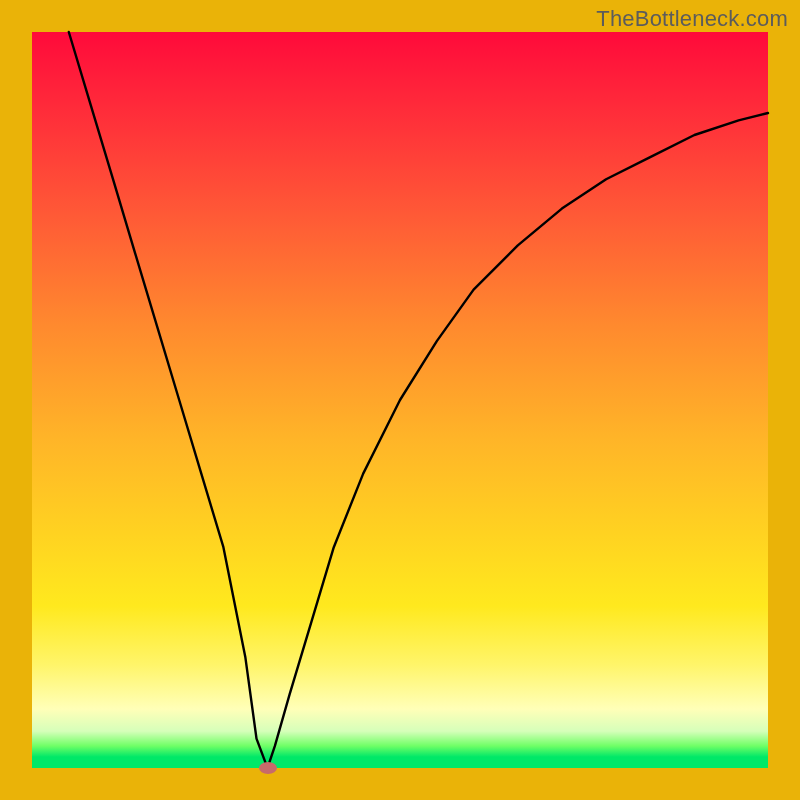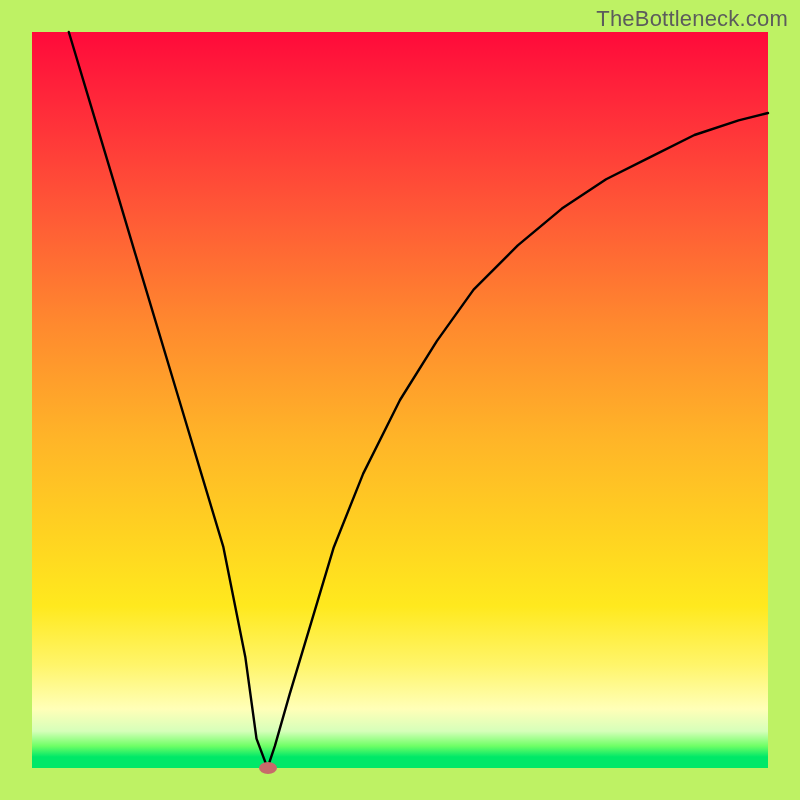--- a/index.html
+++ b/index.html
@@ -10,21 +10,21 @@
     background: #000;
     overflow: hidden;
     font-family: Arial, Helvetica, sans-serif;
   }
   .frame {
     position: absolute;
     left: 0;
     top: 0;
     width: 800px;
     height: 800px;
-    background: #bef264;
+    background: #eab308;
   }
   .plot {
     position: absolute;
     left: 32px;
     top: 32px;
     width: 736px;
     height: 736px;
     
     background: linear-gradient(
       to bottom,

